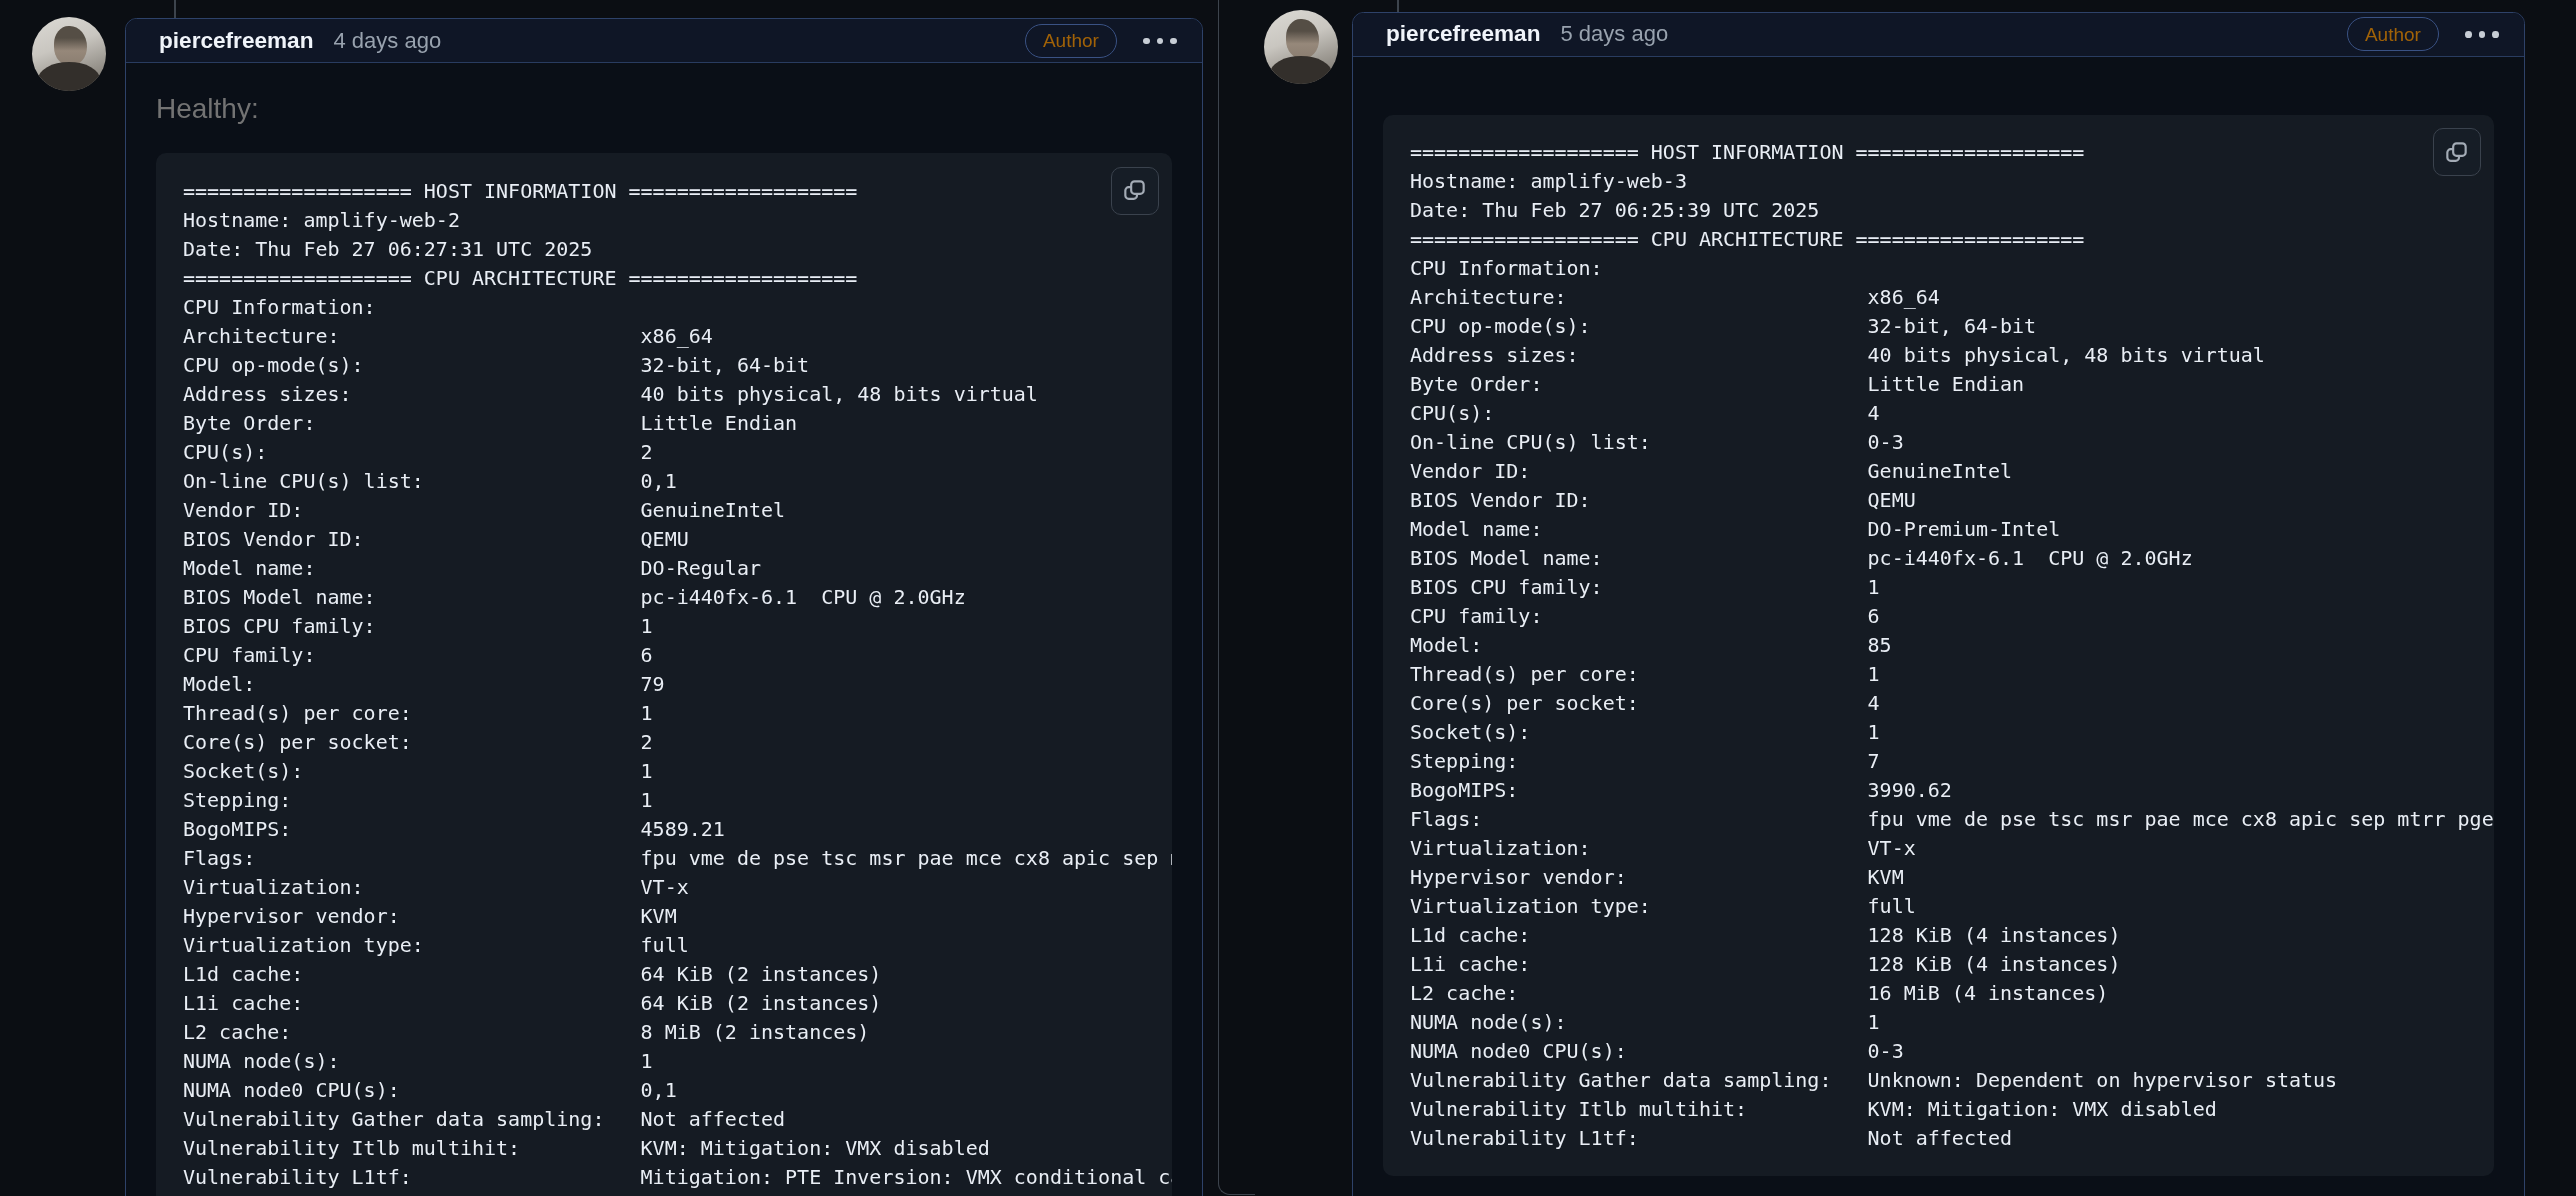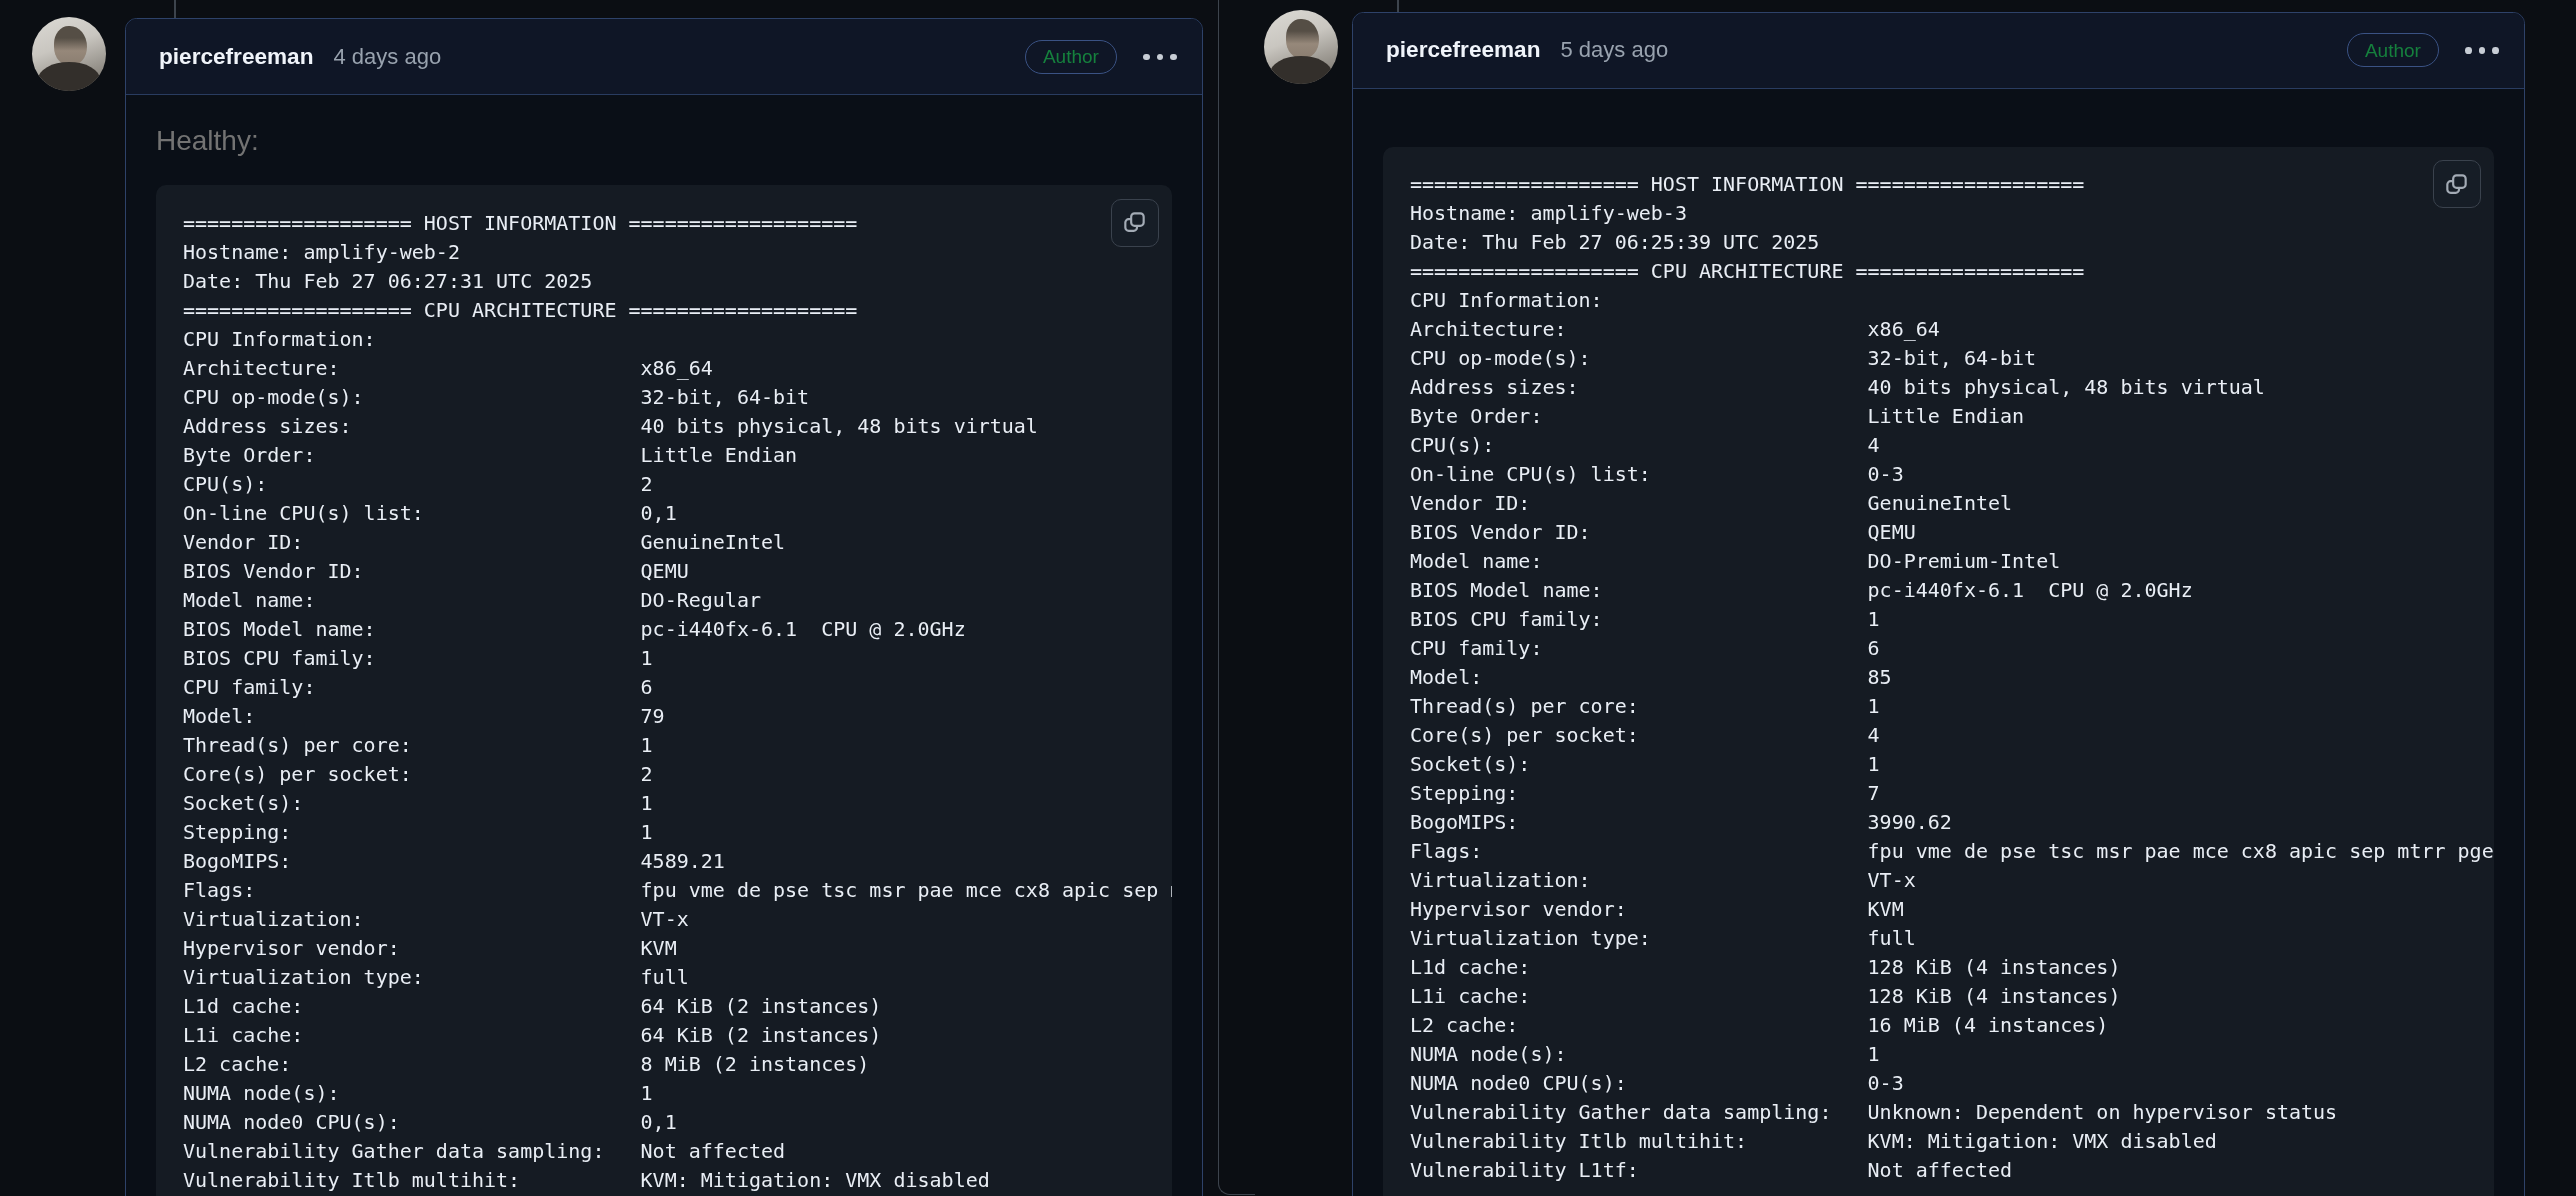--- a/index.html
+++ b/index.html
@@ -48,32 +48,32 @@
     position: absolute;
     background: #0a0f17;
     border: 1.7px solid #2e4269;
     border-radius: 11.7px;
     overflow: hidden;
   }
   #panel-0 { left: 125px;  top: 18.4px; width: 1078px; min-height: 1254px; }
   #panel-1 { left: 1352px; top: 11.7px; width: 1173px; min-height: 1254px; }
 
   .comment-header {
-    height: 76px;
+    height: 44px;
     background: #0f1626;
     border-bottom: 1.7px solid #293c60;
     display: flex; align-items: center;
     padding: 0 22px 0 33px;
   }
   .username  { font-size: 22.6px; font-weight: 700; color: #f0f4fa; cursor: pointer; }
   .timestamp { margin-left: 20px; font-size: 22px; color: #98a2ae; cursor: pointer; }
   .spacer    { flex: 1; }
   .badge {
     border: 1.7px solid #3a5284; border-radius: 835px;
-    padding: 6.7px 16.7px; font-size: 19px; color: #15803d; line-height: 1;
+    padding: 6.7px 16.7px; font-size: 19px; color: #a16207; line-height: 1;
   }
   .kebab { display: flex; gap: 6.7px; margin-left: 23.4px; padding: 6.7px 3.3px; cursor: pointer; }
   .kebab .dot { width: 6.7px; height: 6.7px; border-radius: 50%; background: #c7cdd5; }
 
   .comment-body { padding: 30px; }
   .body-text { font-size: 28px; color: #737373; line-height: 32px; }
 
   .code-block {
     margin-top: 28px;
     background: #151b23;

